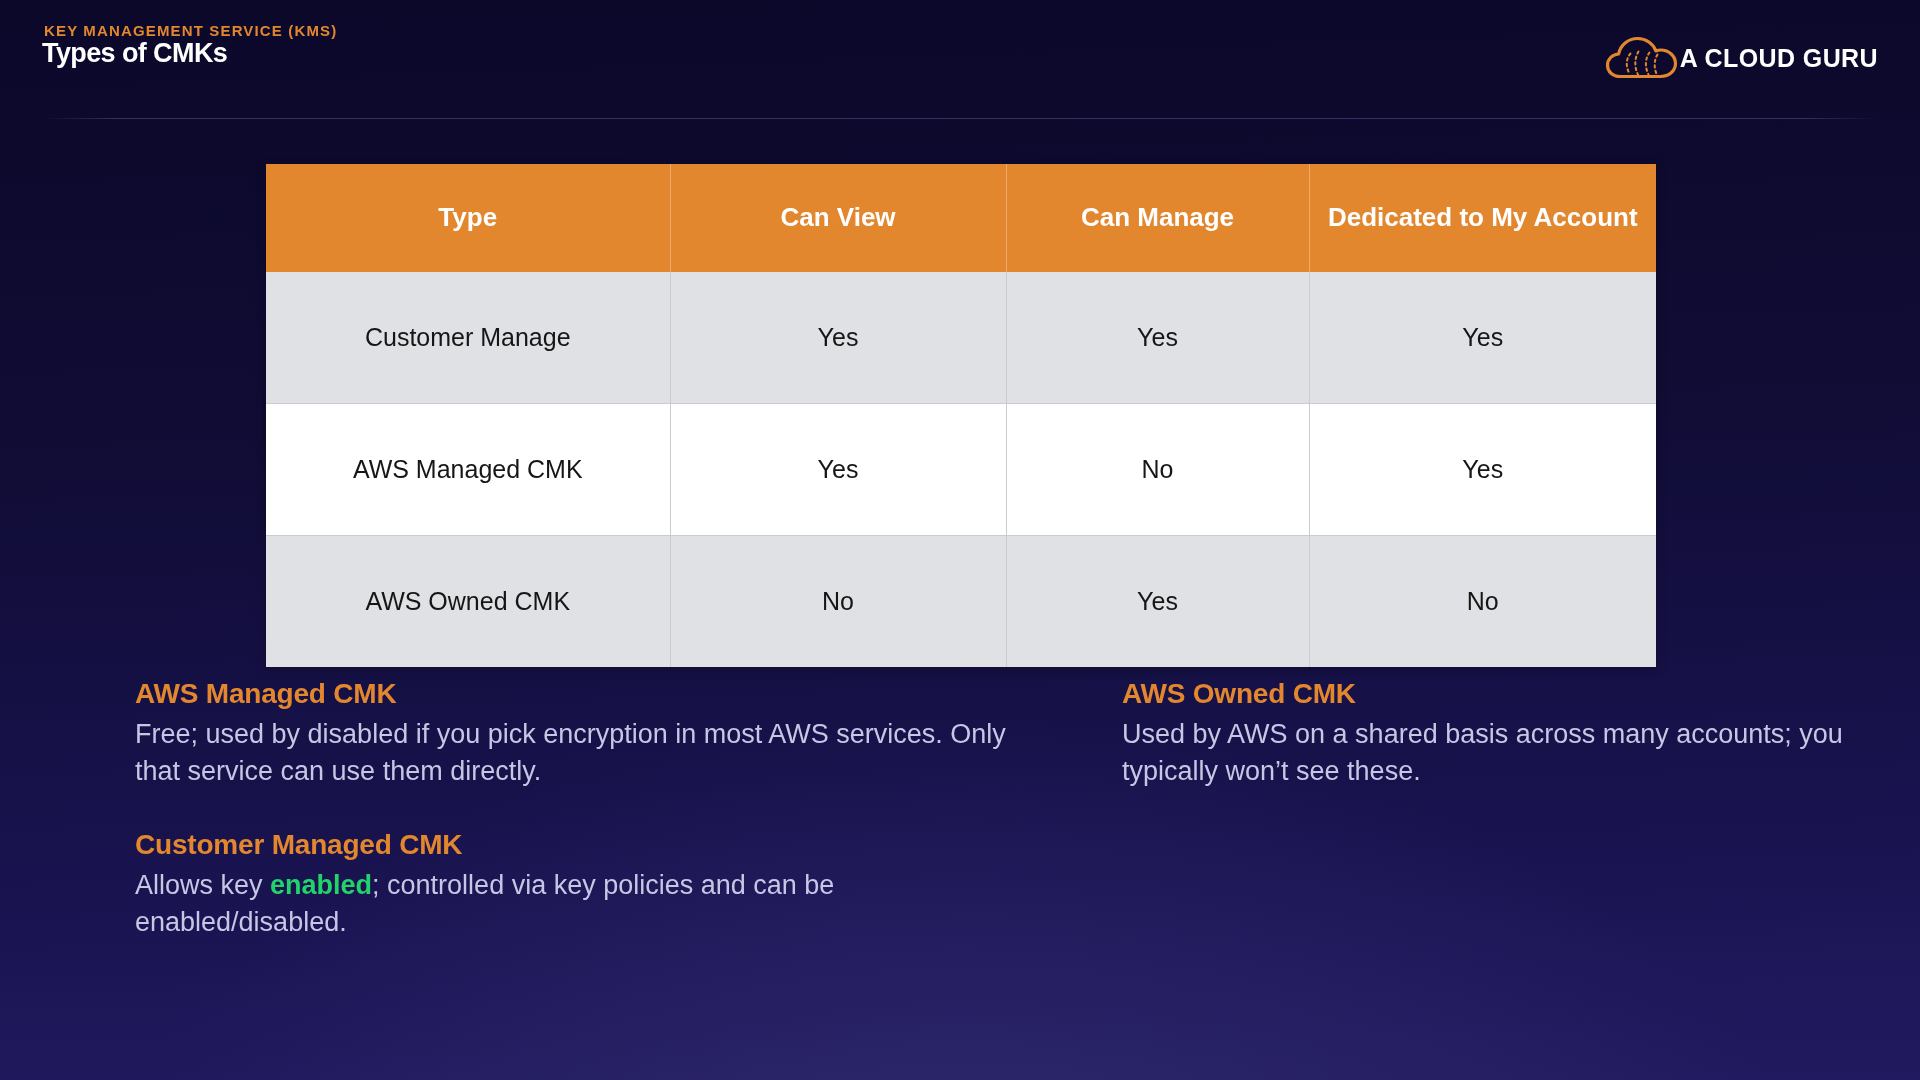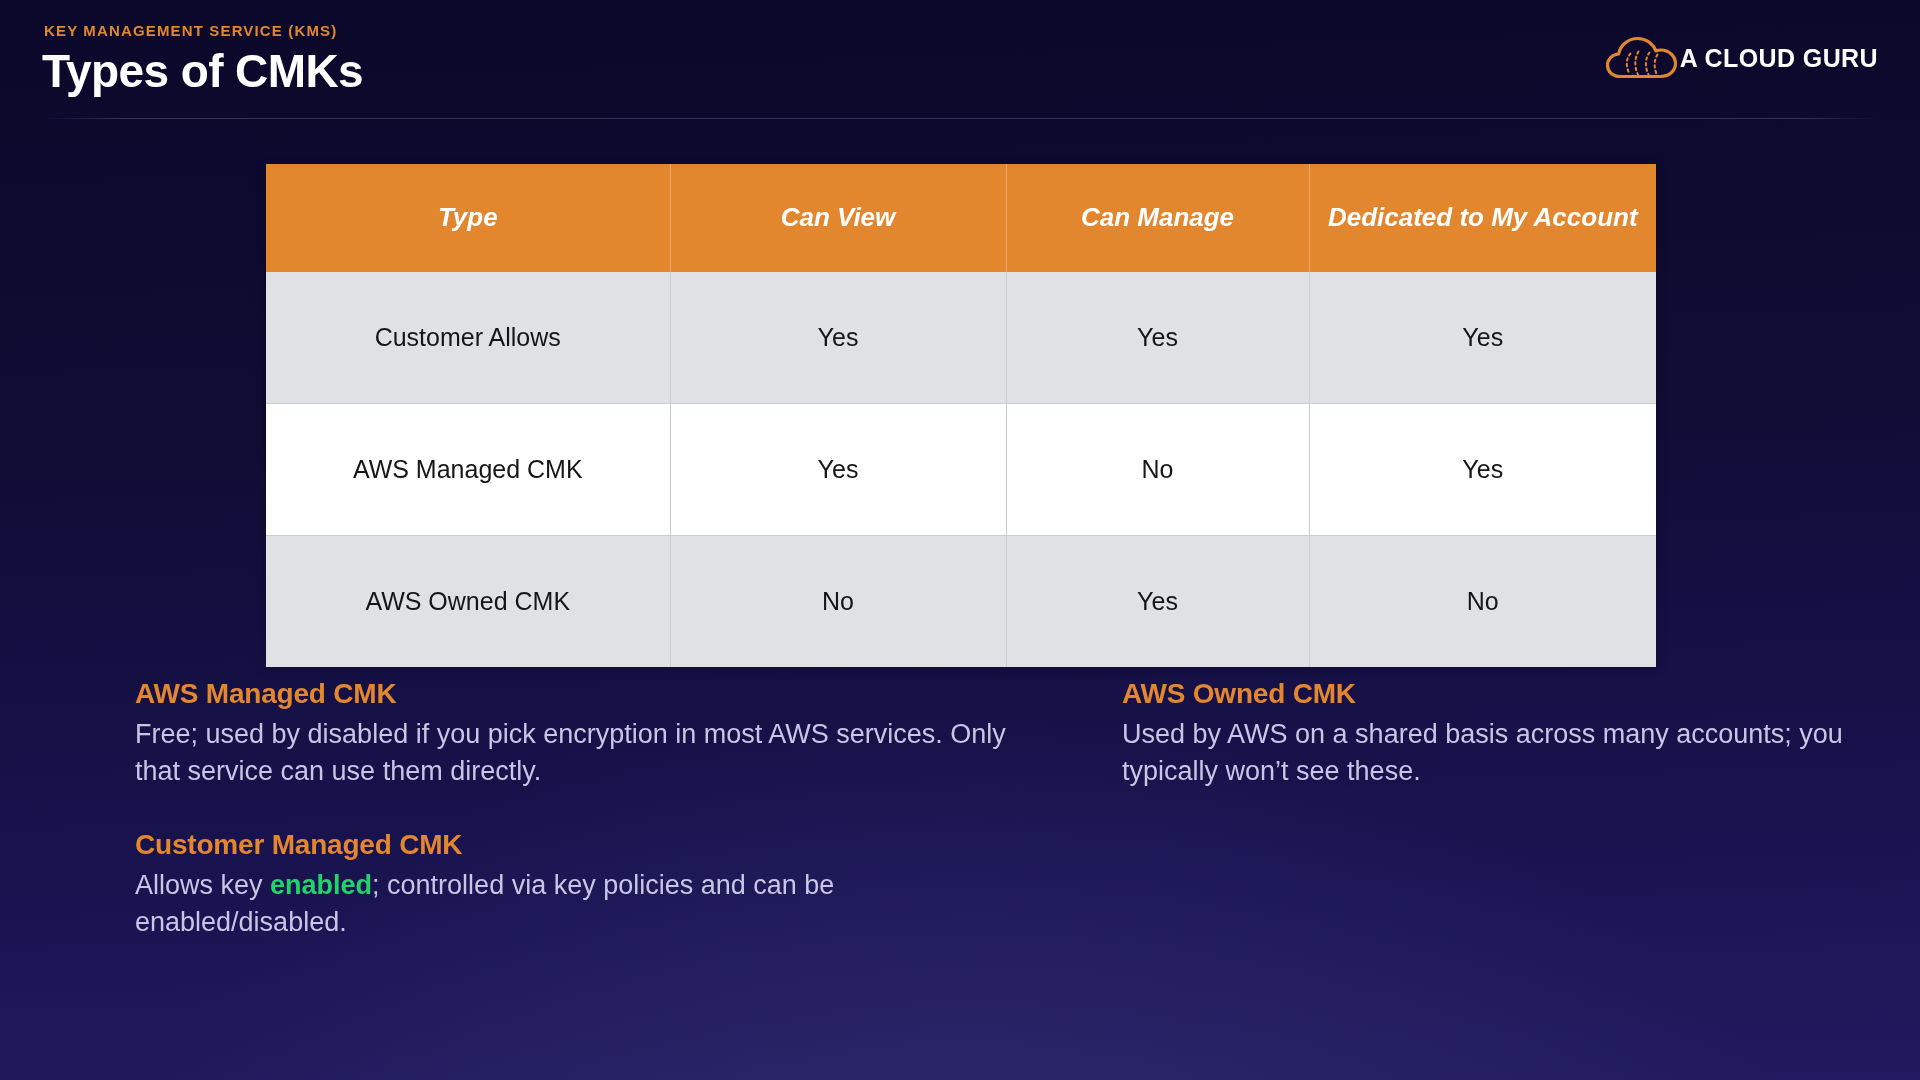--- a/index.html
+++ b/index.html
@@ -38,22 +38,22 @@
     font-size: 15px;
     font-weight: 700;
     letter-spacing: 1.15px;
     color: #e3872f;
     text-transform: uppercase;
     white-space: nowrap;
   }
   .slide-title {
     position: absolute;
     left: 42px;
-    top: 45px;
-    font-size: 46px;
+    top: 38px;
+    font-size: 27px;
     font-weight: 700;
     letter-spacing: -0.6px;
     color: #ffffff;
     white-space: nowrap;
     line-height: 1.15;
   }
   .header-rule {
     position: absolute;
     left: 42px;
     top: 118px;
@@ -98,21 +98,20 @@
     background: #e3872f;
     color: #ffffff;
     font-size: 26px;
     font-weight: 700;
     height: 96px;
     padding: 6px 12px;
     text-align: center;
     vertical-align: middle;
     line-height: 1.22;
     border-right: 1px solid rgba(255,255,255,0.28);
-    font-style: italic;
   }
   .cmk-table thead th:last-child { border-right: none; }
 
   .cmk-table tbody td {
     height: 123px;
     font-size: 25px;
     color: #161616;
     text-align: center;
     vertical-align: middle;
     padding: 4px 10px;
@@ -194,21 +193,21 @@
     <thead>
       <tr>
         <th>Type</th>
         <th>Can View</th>
         <th>Can Manage</th>
         <th>Dedicated to My Account</th>
       </tr>
     </thead>
     <tbody>
       <tr class="row-shaded">
-        <td>Customer Allows</td>
+        <td>Customer Manage</td>
         <td>Yes</td>
         <td>Yes</td>
         <td>Yes</td>
       </tr>
       <tr class="row-plain">
         <td>AWS Managed CMK</td>
         <td>Yes</td>
         <td>No</td>
         <td>Yes</td>
       </tr>

